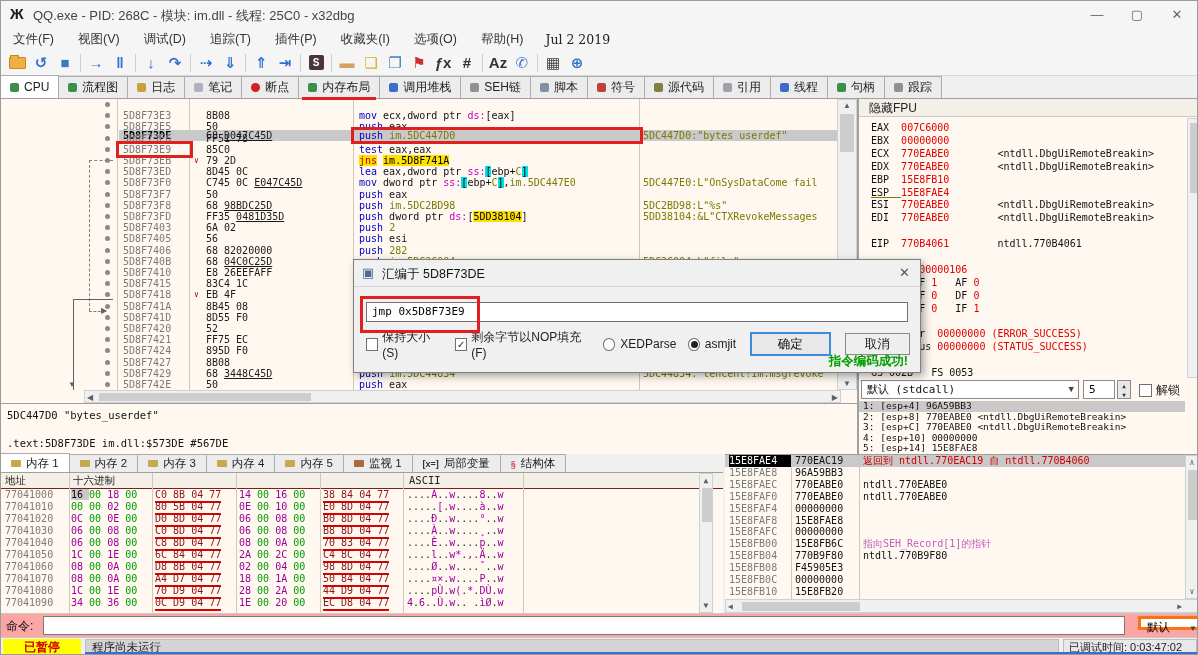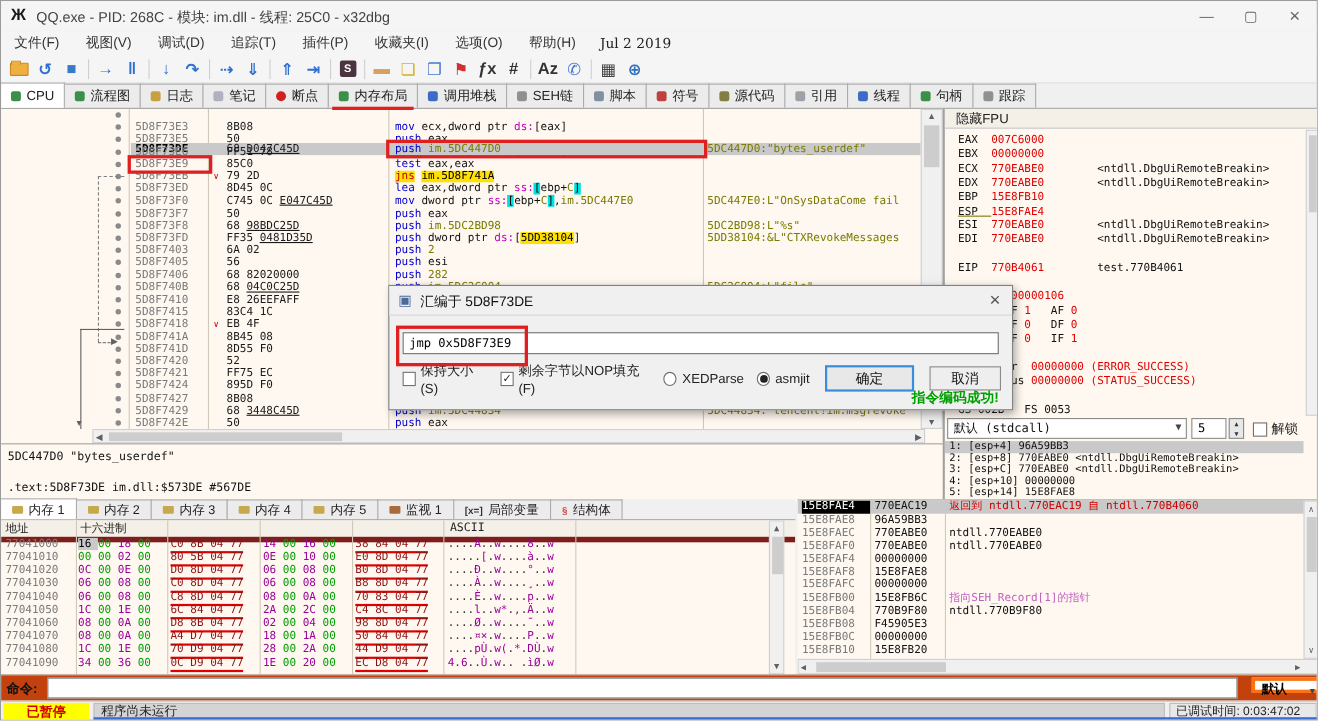--- a/index.html
+++ b/index.html
@@ -94,40 +94,40 @@
   .radio.on::after{content:'';position:absolute;left:2px;top:2px;width:7px;height:7px;border-radius:50%;background:#222;}
   .dlg-ok{margin-left:14px;width:86px;height:24px;background:#e8e8e8;border:2px solid #3c8cdc;font-size:12.5px;color:#111;text-align:center;line-height:20px;box-sizing:border-box;}
   .dlg-cancel{margin-left:14px;width:70px;height:22px;background:#eee;border:1px solid #8a8a8a;font-size:12.5px;color:#111;text-align:center;line-height:20px;box-sizing:border-box;}
   .dlg-status{position:absolute;right:12px;bottom:2px;font-size:12.5px;font-weight:bold;color:#00a000;}
   
   .memtabs{position:absolute;left:0;top:453px;width:722px;height:18px;background:#f0f0f0;display:flex;align-items:flex-end;}
   .mtab{height:17px;display:flex;align-items:center;padding:0 10px;border:1px solid #acacac;border-bottom:none;margin-left:-1px;background:#ececec;font-size:11.5px;color:#222;white-space:nowrap;}
   .mtab.active{background:#fff;height:18px;z-index:2;}
   .mtab .micon{margin-right:5px;}
   .dump-pane{position:absolute;left:0;top:471px;width:722px;height:141px;background:#fff8f0;border-top:1px solid #a0a0a0;box-sizing:border-box;overflow:hidden;}
-  .dump-header{position:absolute;left:0;top:0;width:100%;height:15px;background:#f4f0e8;border-bottom:5px solid #7f1d1d;font-size:10.5px;color:#222;}
+  .dump-header{position:absolute;left:0;top:0;width:100%;height:15px;background:#f4f0e8;border-bottom:1px solid #7f1d1d;font-size:10.5px;color:#222;}
   .dump-row{position:absolute;left:0;width:635px;height:12px;font-size:10px;line-height:12px;white-space:pre;}
   .da{position:absolute;left:4px;color:#7a7a7a;}
   .dg{position:absolute;}
   .z{color:#00a000;} .nz{color:#9a009a;}
   .pg{border-bottom:2px solid #e00000;} .pg span{color:#8b1515;}
   .selbyte{background:#c9c9c9;color:#000 !important;}
   .dascii{position:absolute;left:406px;color:#222;}
   .ac-d{color:#303030;} .ac-p{color:#9a009a;}
   .dumpsep{position:absolute;top:0;width:1px;height:141px;background:#d0c8b8;}
   .stack-pane{position:absolute;left:724px;top:453px;width:474px;height:159px;background:#fff8f0;border-top:1px solid #a0a0a0;box-sizing:border-box;overflow:hidden;}
   .srow{position:absolute;left:0;width:474px;height:11.9px;font-size:10px;line-height:11.9px;white-space:pre;}
   .sa{position:absolute;left:4px;width:62px;color:#7a7a7a;}
   .sa.cur{background:#000;color:#fff;}
   .sv{position:absolute;left:70px;color:#111;}
   .sc{position:absolute;left:138px;color:#111;}
   .ret{color:#d00000;} .seh{color:#c060c0;}
   .stacksep{position:absolute;top:0;width:1px;height:144px;background:#d0c8b8;}
   
-  .cmdline{position:absolute;left:0;top:612px;width:100%;height:24px;background:#c2410c;border-top:1px solid #c9c9c9;box-sizing:border-box;font-weight:bold;}
+  .cmdline{position:absolute;left:0;top:612px;width:100%;height:24px;background:#fca5a5;border-top:1px solid #c9c9c9;box-sizing:border-box;}
   .cmd-label{position:absolute;left:5px;top:4px;font-size:12px;color:#111;}
   .cmd-input{position:absolute;left:42px;top:2px;width:1082px;height:19px;background:#fff;border:1px solid #7a7a7a;box-sizing:border-box;}
   .cmd-combo{position:absolute;left:1137px;top:2px;width:66px;height:14px;background:#fff;border:3px solid #f97316;font-size:11.5px;line-height:17px;padding-left:6px;box-sizing:border-box;}
   .cmd-combo .arr{position:absolute;right:4px;top:1px;font-size:8px;color:#444;}
   .statusbar{position:absolute;left:0;top:636px;width:100%;height:19px;background:#f0f0f0;border-top:1px solid #c9c9c9;box-sizing:border-box;}
   .st-badge{position:absolute;left:2px;top:1px;width:78px;height:16px;background:#ffff00;color:#d00000;font-weight:bold;font-size:12px;text-align:center;line-height:16px;}
   .st-msg{position:absolute;left:84px;top:1px;width:974px;height:16px;background:#d4d4d4;border:1px solid #bdbdbd;font-size:11.5px;color:#222;line-height:15px;padding-left:6px;box-sizing:border-box;}
   .st-time{position:absolute;left:1062px;top:1px;width:134px;height:16px;background:#e8e8e8;border:1px solid #bdbdbd;font-size:11px;color:#222;line-height:15px;padding-left:5px;box-sizing:border-box;white-space:nowrap;}
   .bottom-strip{position:absolute;left:84px;top:651px;width:1114px;height:4px;background:#3d6bd6;}
 </style>
@@ -321,21 +321,21 @@
     <div class="reg-header" style="font-family:'Liberation Sans',sans-serif;">隐藏FPU</div>
     <div id="reglines">
         <div class="regline" style="top: 23px;"><span>EAX  </span><span class="rv">007C6000        </span></div>
         <div class="regline" style="top: 35.9px;"><span>EBX  </span><span class="rv">00000000        </span></div>
         <div class="regline" style="top: 48.8px;"><span>ECX  </span><span class="rv">770EABE0        </span><span>&lt;ntdll.DbgUiRemoteBreakin&gt;</span></div>
         <div class="regline" style="top: 61.7px;"><span>EDX  </span><span class="rv">770EABE0        </span><span>&lt;ntdll.DbgUiRemoteBreakin&gt;</span></div>
         <div class="regline" style="top: 74.6px;"><span>EBP  </span><span class="rv">15E8FB10        </span></div>
         <div class="regline" style="top: 87.5px;"><span class="resp-u">ESP  </span><span class="rv">15E8FAE4        </span></div>
         <div class="regline" style="top: 100.4px;"><span>ESI  </span><span class="rv">770EABE0        </span><span>&lt;ntdll.DbgUiRemoteBreakin&gt;</span></div>
         <div class="regline" style="top: 113.3px;"><span>EDI  </span><span class="rv">770EABE0        </span><span>&lt;ntdll.DbgUiRemoteBreakin&gt;</span></div>
-        <div class="regline" style="top: 139.1px;"><span>EIP  </span><span class="rv">770B4061        </span><span>test.770B4061</span></div>
+        <div class="regline" style="top: 139.1px;"><span>EIP  </span><span class="rv">770B4061        </span><span>ntdll.770B4061</span></div>
         <div class="regline" style="top: 164.9px;"><span>EFLAGS  </span><span class="rv">00000106        </span></div>
         <div class="regline" style="top: 177.8px;"><span>ZF </span><span class="rv">1   </span><span>PF </span><span class="rv">1   </span><span>AF </span><span class="rv">0   </span></div>
         <div class="regline" style="top: 190.7px;"><span>OF </span><span class="rv">0   </span><span>SF </span><span class="rv">0   </span><span>DF </span><span class="rv">0   </span></div>
         <div class="regline" style="top: 203.6px;"><span>CF </span><span class="rv">0   </span><span>TF </span><span class="rv">0   </span><span>IF </span><span class="rv">1   </span></div>
         <div class="regline" style="top: 229.4px;"><span>LastError  </span><span class="rv">00000000 (ERROR_SUCCESS)</span></div>
         <div class="regline" style="top: 242.3px;"><span>LastStatus </span><span class="rv">00000000 (STATUS_SUCCESS)</span></div>
         <div class="regline" style="top: 268.1px;">GS 002B   FS 0053</div>
       </div>
     <div class="sb" style="left:328px;top:19px;width:12px;height:260px;">
       <div class="sb-thumb" style="left:2px;top:4px;width:8px;height:70px;"></div>

